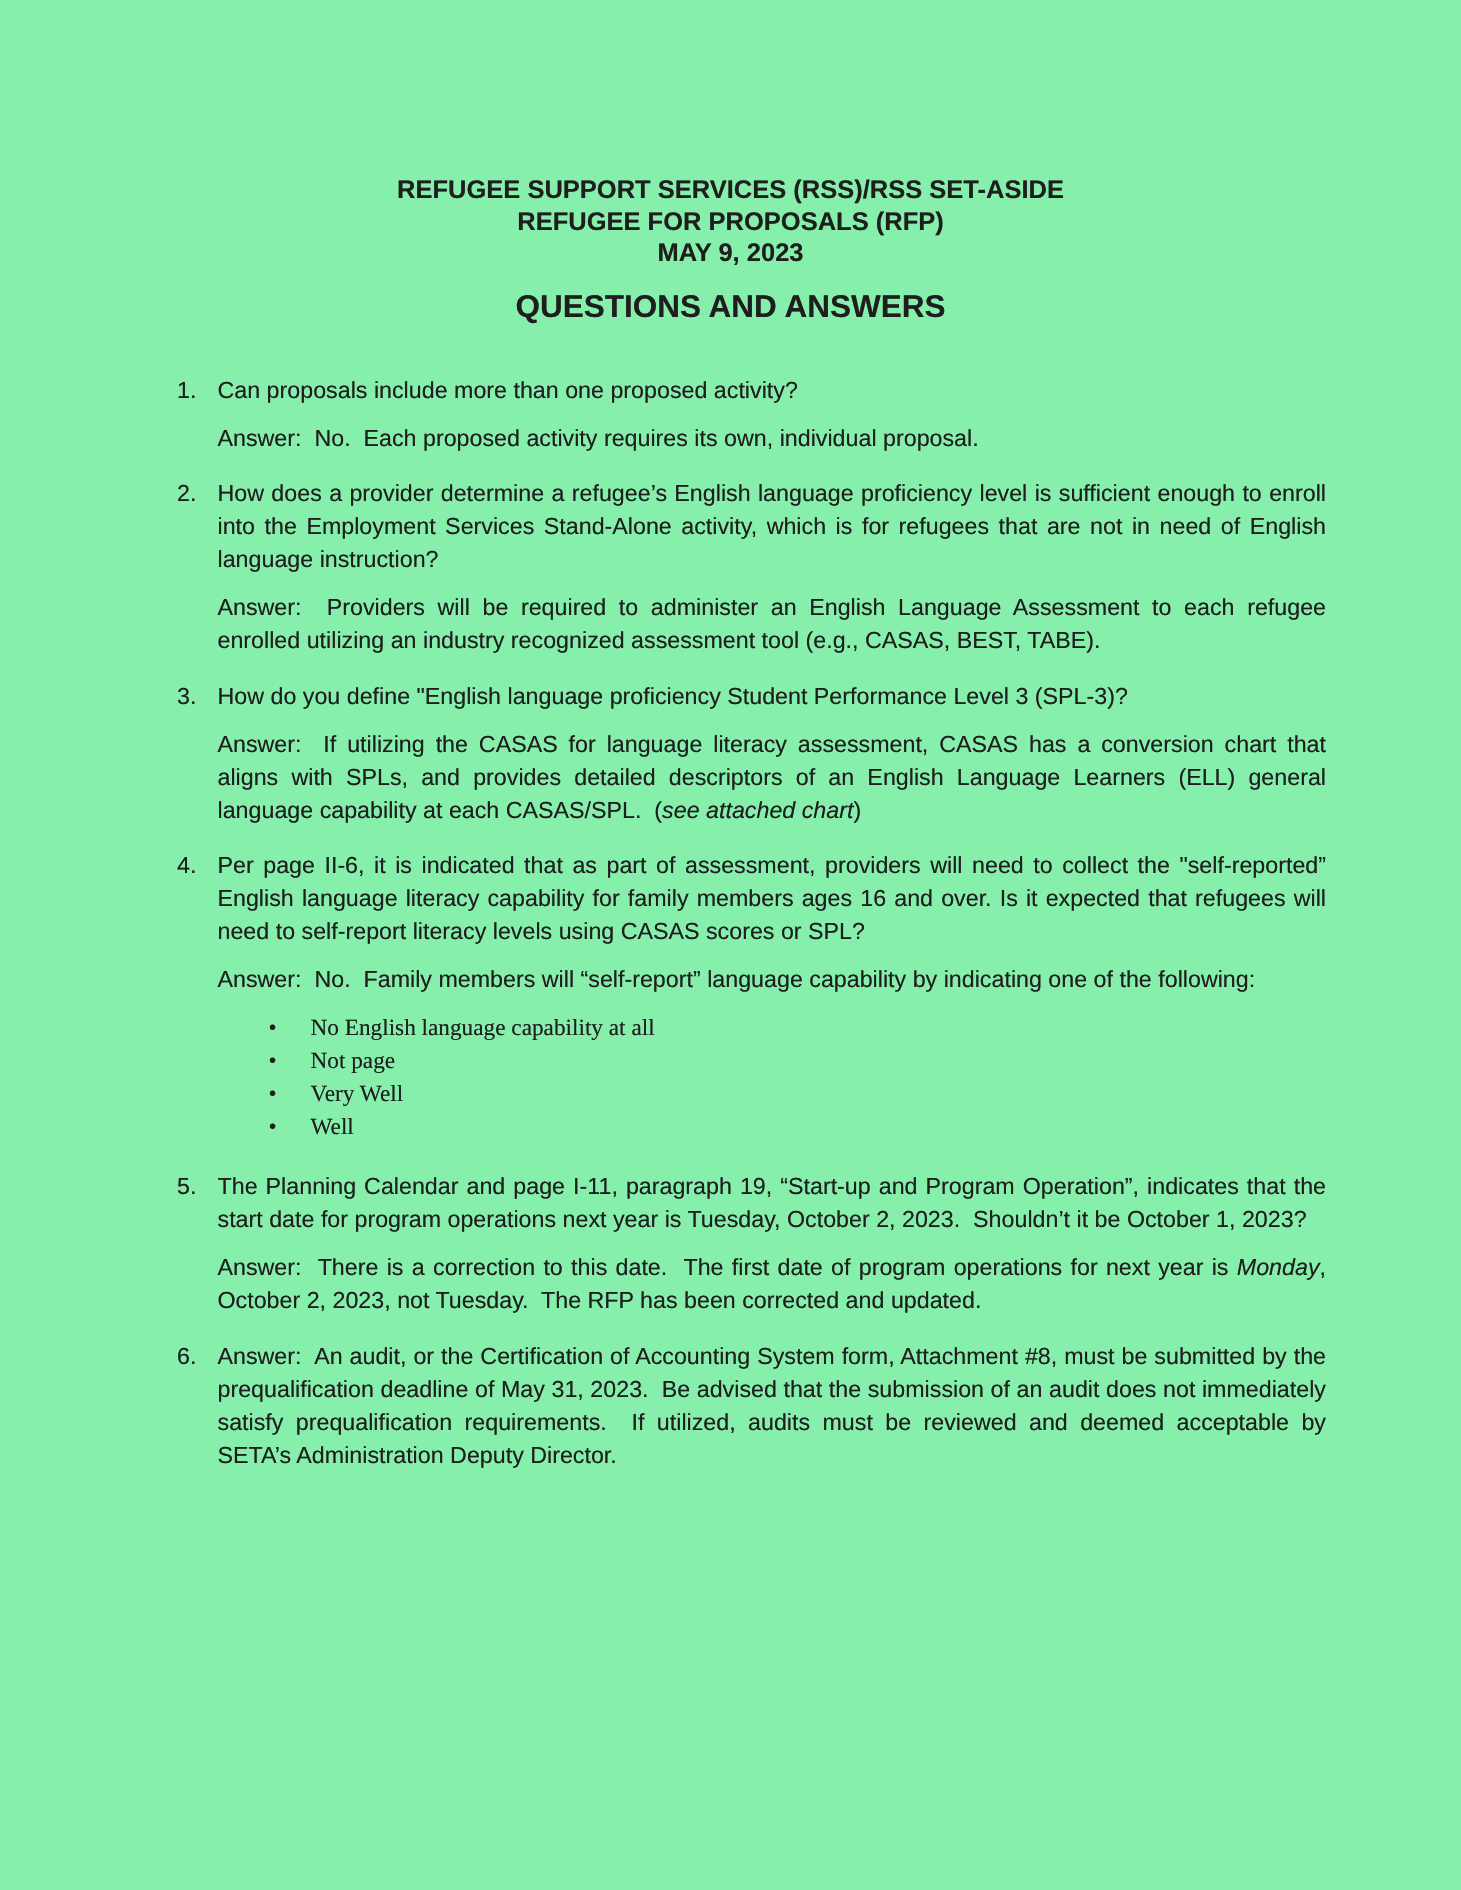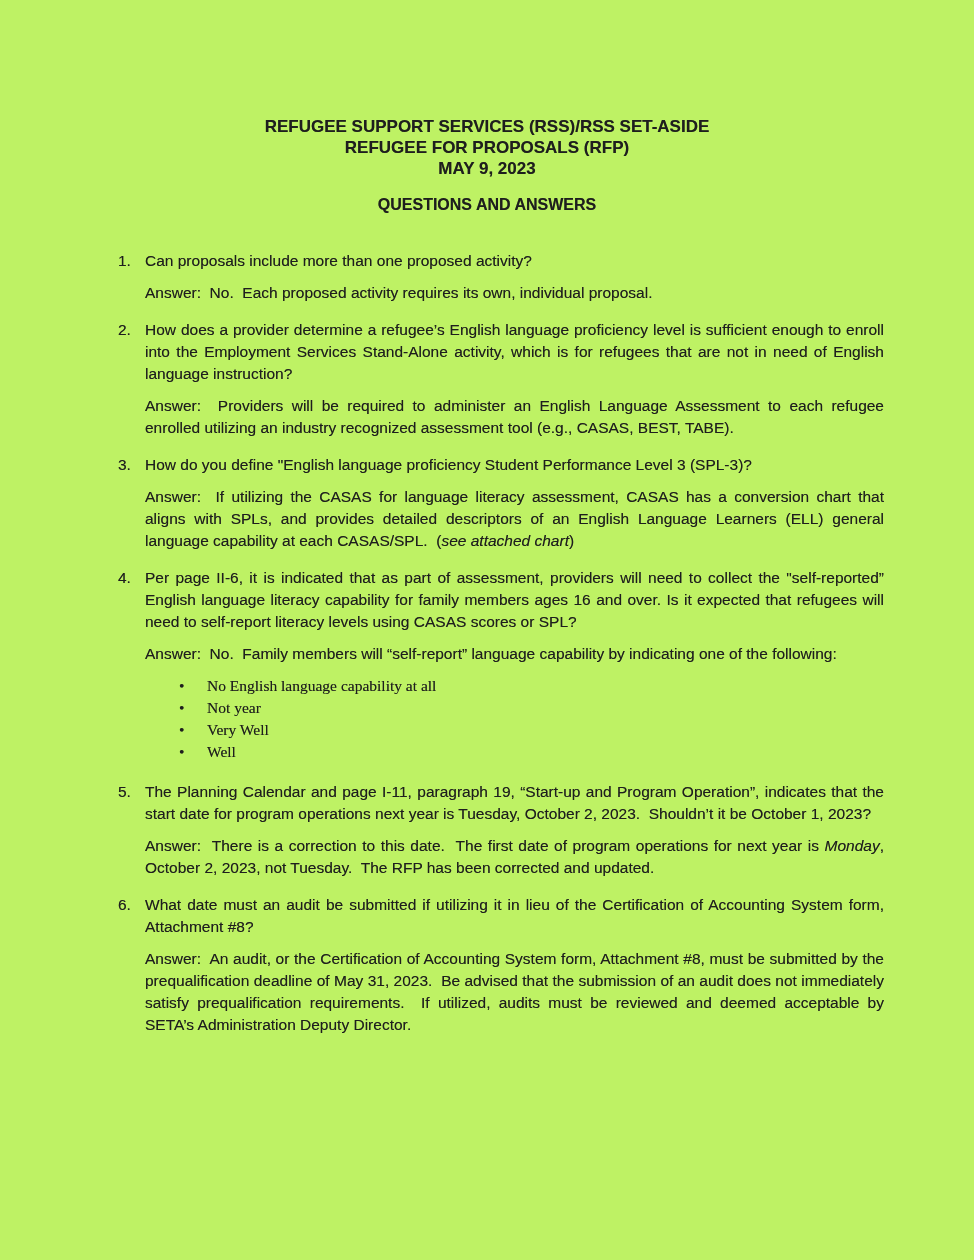--- a/index.html
+++ b/index.html
@@ -1,37 +1,37 @@
 <!DOCTYPE html>
 <html><head>
 <meta charset="utf-8">
 <style>
   html, body { margin: 0; padding: 0; background: #ffffff; }
   .page {
     position: relative;
     width: 974px;
     height: 1260px;
-    background: #bef264;
+    background: #86efac;
     overflow: hidden;
     font-family: "Liberation Sans", "DejaVu Sans", sans-serif;
     color: #1e1e1e;
     box-sizing: border-box;
     padding-top: 116px;
     text-shadow: 0 0 0.4px rgba(20,20,20,0.5);
   }
   .doc-header {
     text-align: center;
     font-weight: bold;
     font-size: 17px;
     line-height: 21px;
   }
   .section-title {
     text-align: center;
     font-weight: bold;
-    font-size: 16px;
+    font-size: 21px;
     line-height: 21px;
     margin-top: 15px;
   }
   .content {
     margin: 35px 90px 0 118px;
     font-size: 15.5px;
     line-height: 22px;
   }
   .qa-item {
     display: flex;
@@ -101,34 +101,33 @@
           <p class="para"><span class="b">Answer:</span><span>  If utilizing the CASAS for language literacy assessment, CASAS has a conversion chart that aligns with SPLs, and provides detailed descriptors of an English Language Learners (ELL) general language capability at each CASAS/SPL.  (</span><span class="i">see attached chart</span><span>)</span></p>
         </div>
       </div>
       <div class="qa-item">
         <div class="qa-num">4.</div>
         <div class="qa-body">
           <p class="para"><span>Per page II-6, it is indicated that as part of assessment, providers will need to collect the "self-reported” English language literacy capability for family members ages 16 and over. Is it expected that refugees will need to self-report literacy levels using CASAS scores or SPL?</span></p>
           <p class="para"><span class="b">Answer:</span><span>  No.  Family members will “self-report” language capability by indicating one of the following:</span></p>
           <ul class="bullets">
             <li>No English language capability at all</li>
-            <li>Not year</li>
+            <li>Not page</li>
             <li>Very Well</li>
             <li>Well</li>
           </ul>
         </div>
       </div>
       <div class="qa-item">
         <div class="qa-num">5.</div>
         <div class="qa-body">
           <p class="para"><span>The Planning Calendar and page I-11, paragraph 19, “Start-up and Program Operation”, indicates that the start date for program operations next year is Tuesday, October 2, 2023.  Shouldn’t it be October 1, 2023?</span></p>
           <p class="para"><span class="b">Answer:</span><span>  There is a correction to this date.  The first date of program operations for next year is </span><span class="i">Monday</span><span>, October 2, 2023, not Tuesday.  The RFP has been corrected and updated.</span></p>
         </div>
       </div>
       <div class="qa-item">
         <div class="qa-num">6.</div>
         <div class="qa-body">
-          <p class="para"><span>What date must an audit be submitted if utilizing it in lieu of the Certification of Accounting System form, Attachment #8?</span></p>
           <p class="para"><span class="b">Answer:</span><span>  An audit, or the Certification of Accounting System form, Attachment #8, must be submitted by the prequalification deadline of May 31, 2023.  Be advised that the submission of an audit does not immediately satisfy prequalification requirements.  If utilized, audits must be reviewed and deemed acceptable by SETA’s Administration Deputy Director.</span></p>
         </div>
       </div>
     </main>
 </div>
 
 </body></html>

